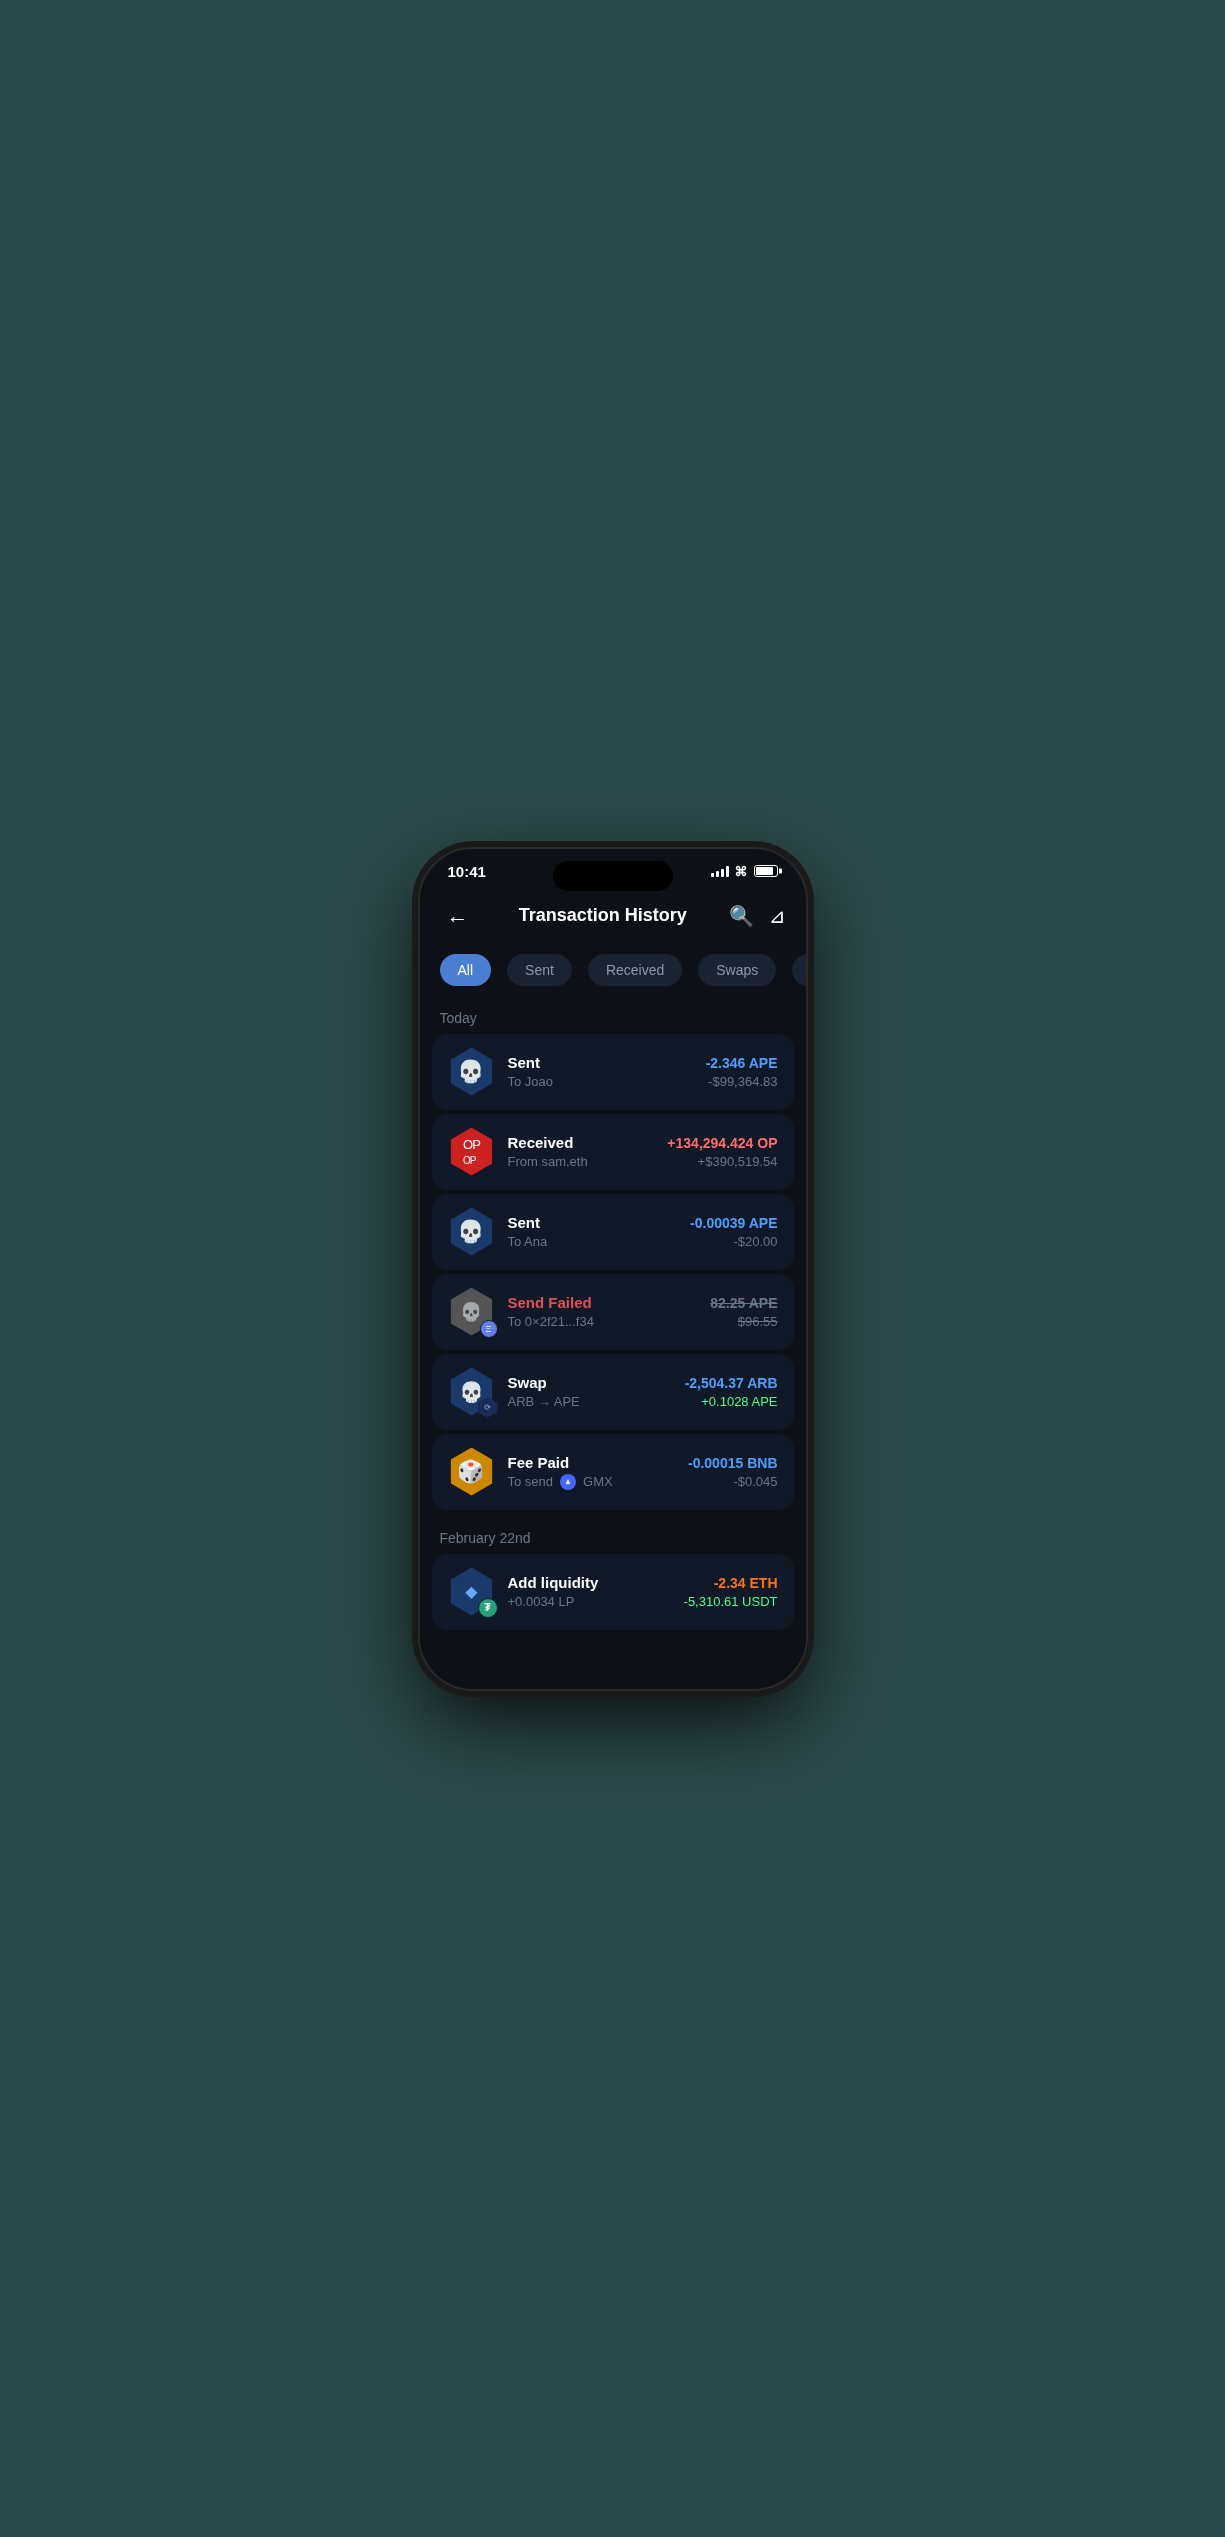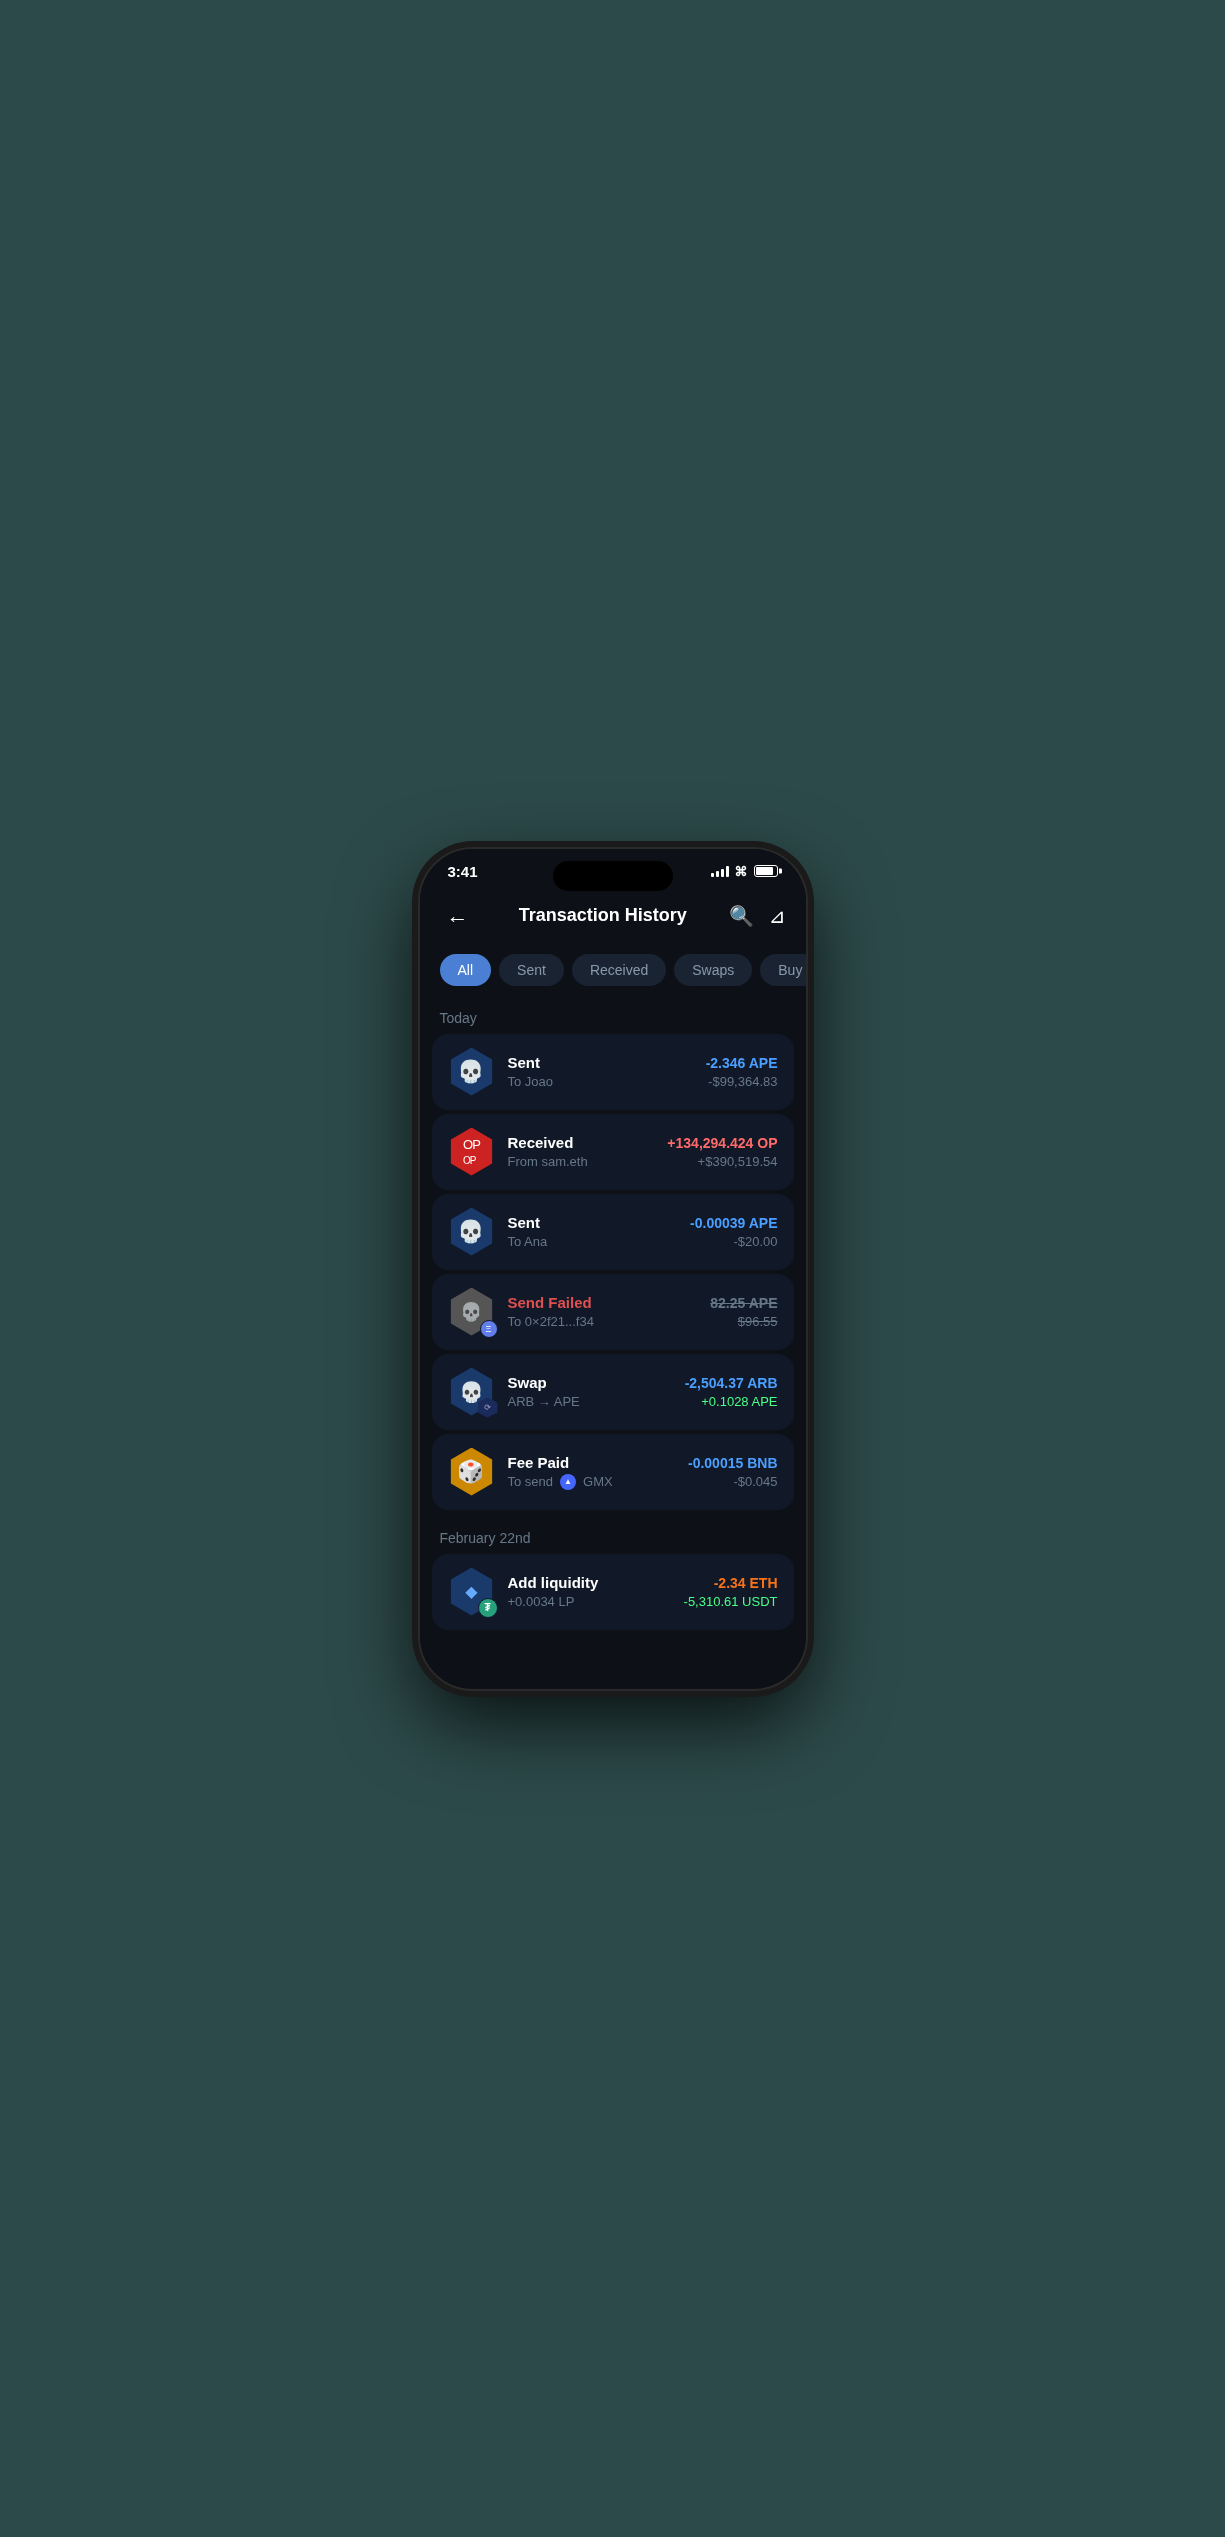--- a/index.html
+++ b/index.html
@@ -147,21 +147,21 @@
     }
 
     .header-icon {
       color: #fff;
       font-size: 20px;
       cursor: pointer;
     }
 
     .filter-tabs {
       display: flex;
-      gap: 8px;
+      gap: 16px;
       padding: 4px 20px 16px;
       overflow-x: auto;
       scrollbar-width: none;
     }
 
     .filter-tabs::-webkit-scrollbar { display: none; }
 
     .tab-pill {
       padding: 8px 18px;
       border-radius: 20px;
@@ -293,21 +293,21 @@
       clip-path: polygon(50% 0%, 93% 25%, 93% 75%, 50% 100%, 7% 75%, 7% 25%);
     }
   </style>
 </head>
 <body>
 
 <div class="phone-frame">
   <div class="notch"></div>
 
   <div class="status-bar">
-    <span>3:41</span>
+    <span>10:41</span>
     <div class="status-right">
       <div class="signal-icon">
         <div class="signal-bar" style="height:4px"></div>
         <div class="signal-bar" style="height:6px"></div>
         <div class="signal-bar" style="height:8px"></div>
         <div class="signal-bar" style="height:11px"></div>
       </div>
       <span class="wifi-icon">⌘</span>
       <div class="battery-icon">
         <div class="battery-fill"></div>

